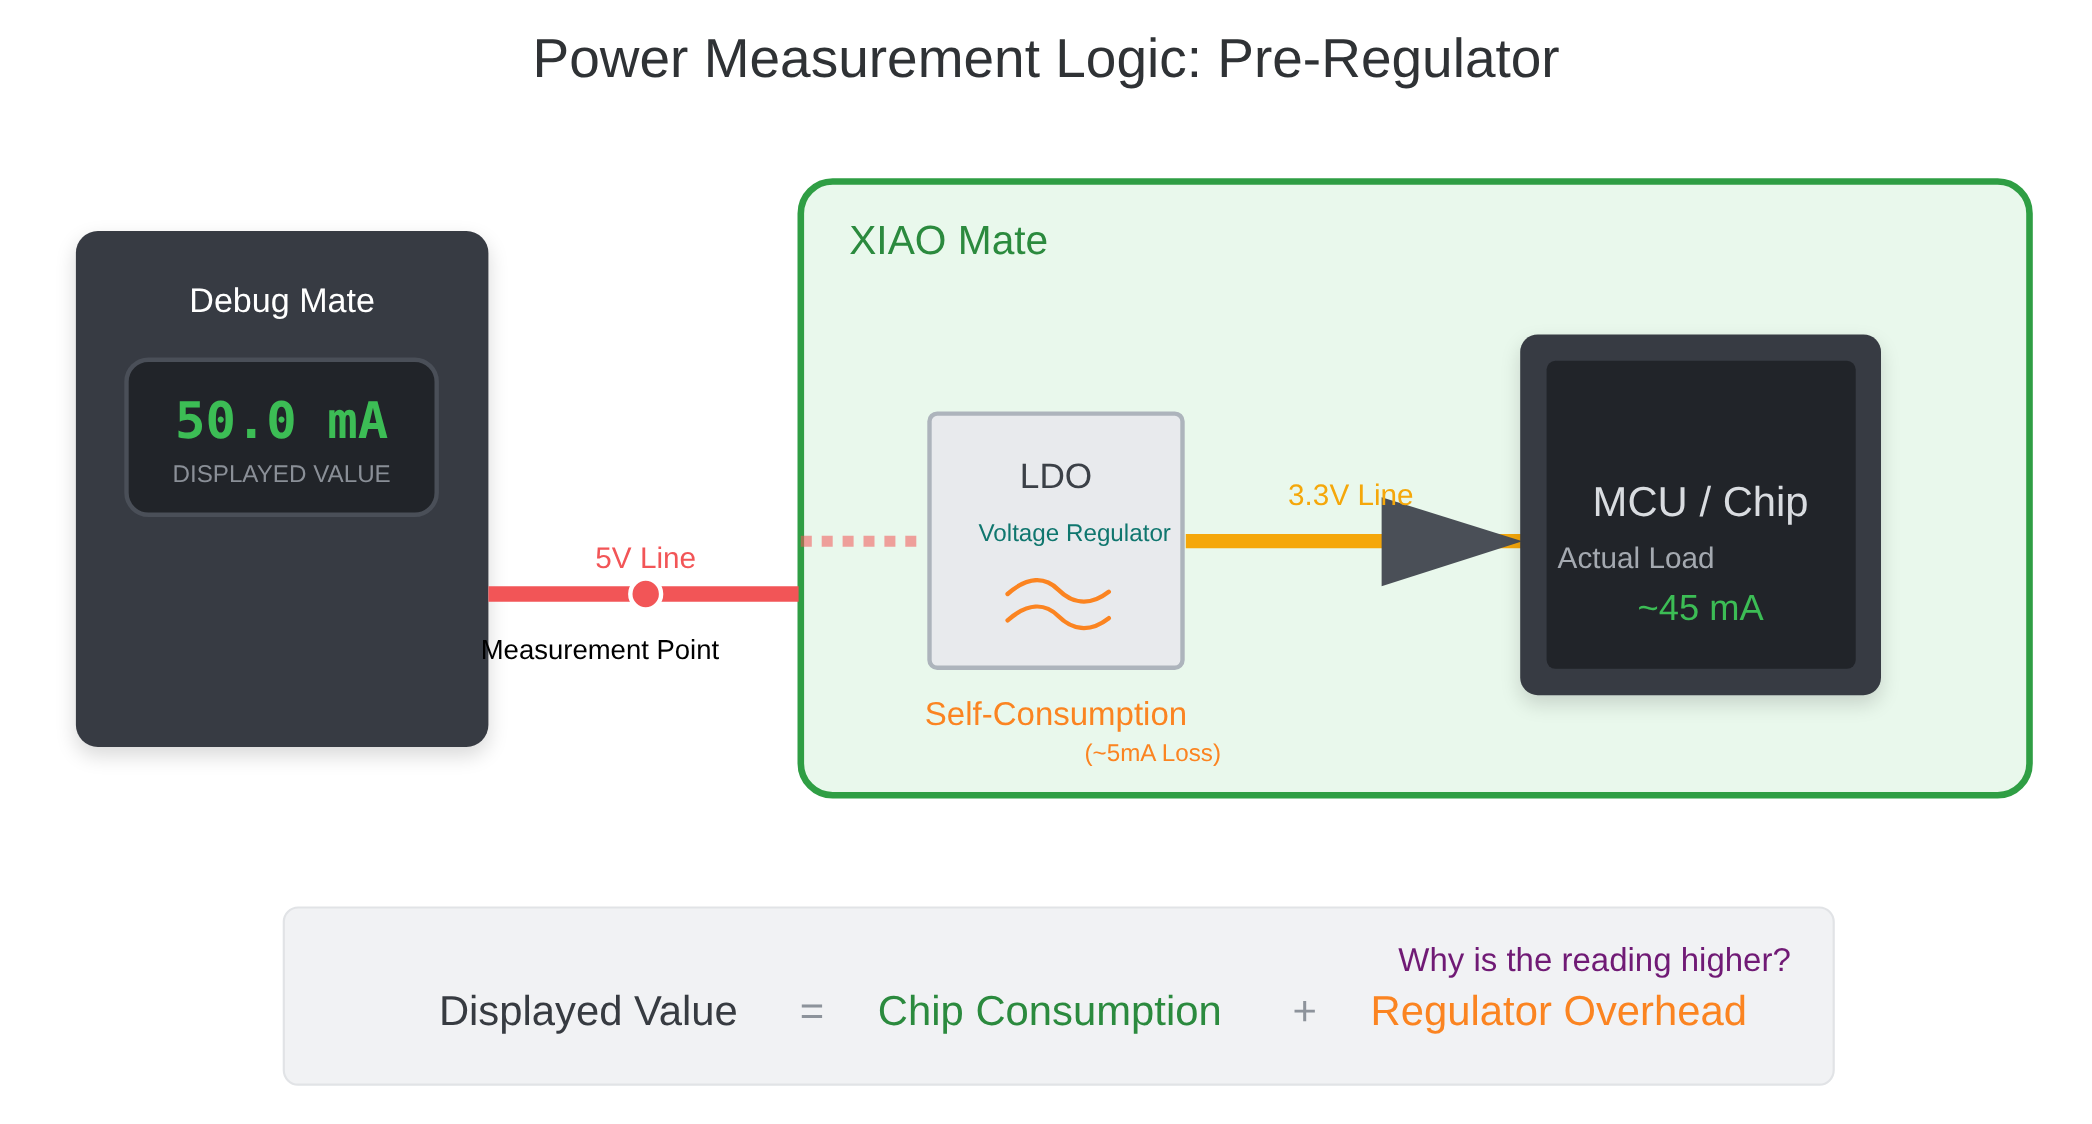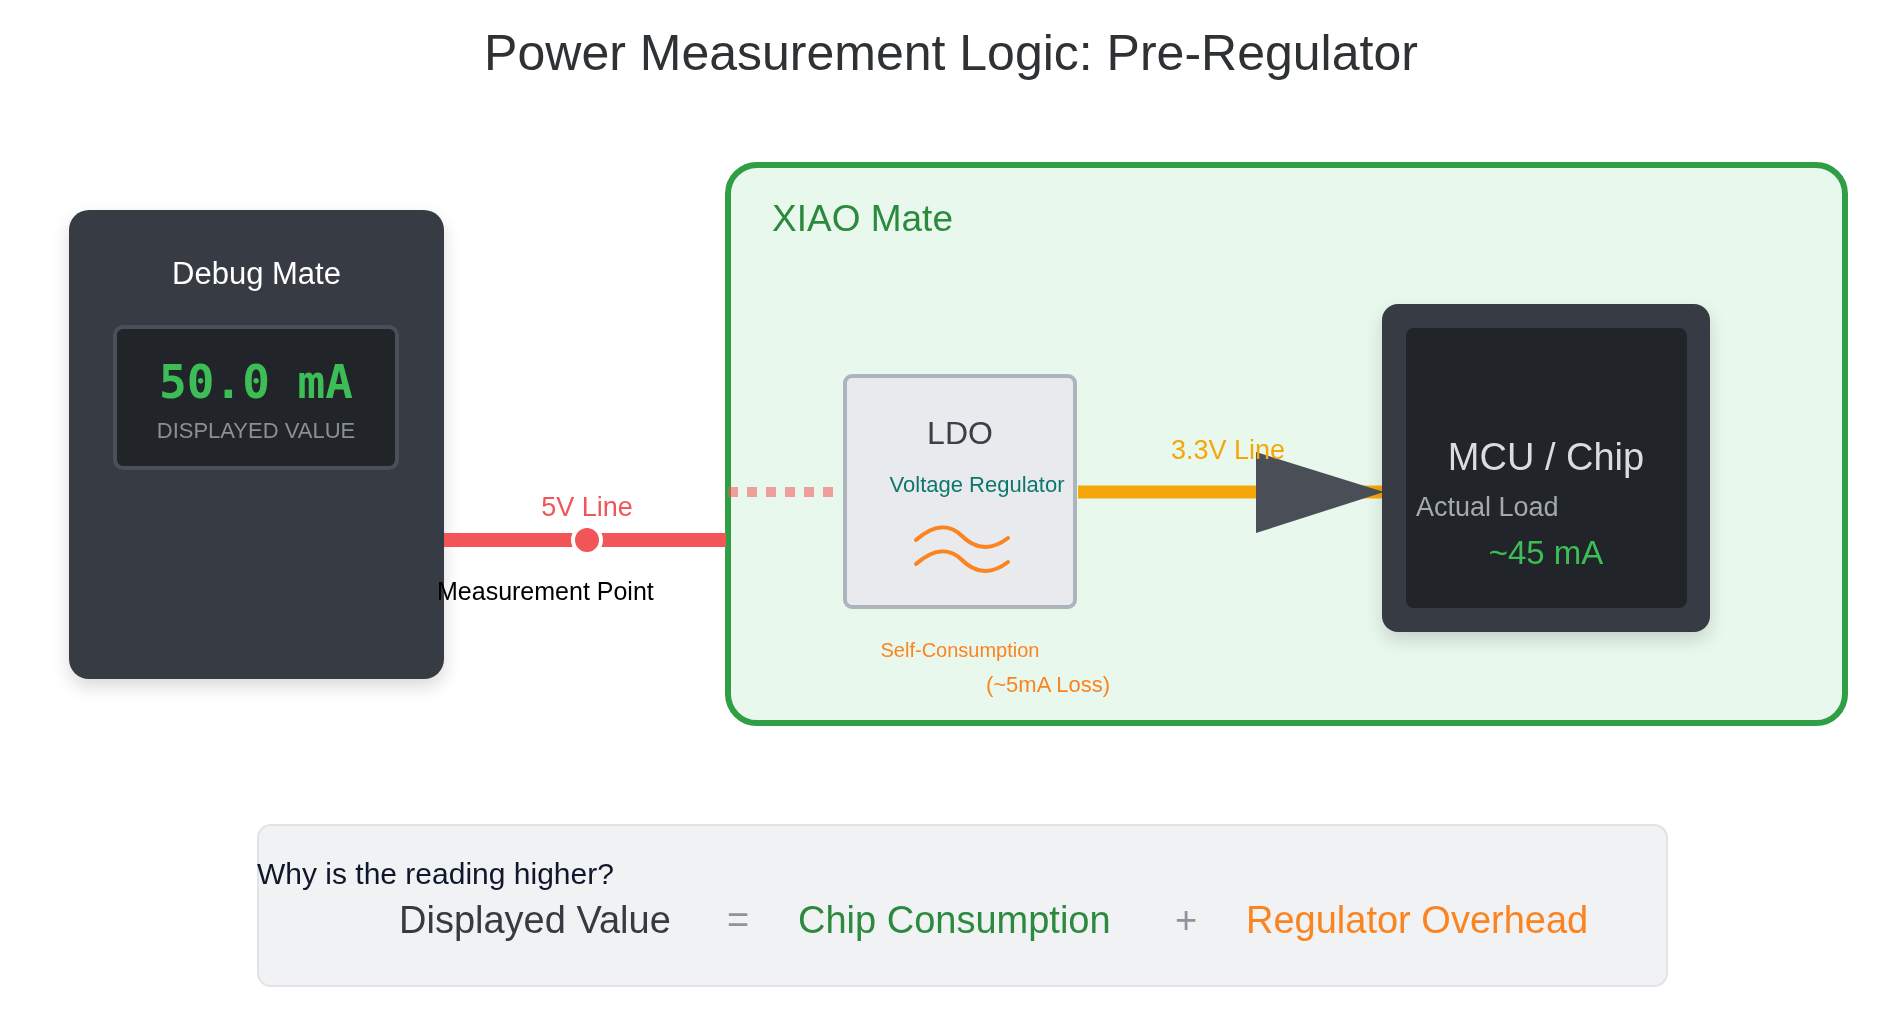--- a/index.html
+++ b/index.html
@@ -5,21 +5,21 @@
   html, body { margin:0; padding:0; background:#ffffff; }
   body { width:1902px; height:1022px; position:relative; overflow:hidden;
          font-family:"Liberation Sans","DejaVu Sans",sans-serif; }
   .abs { position:absolute; }
   .title { left:0; width:1902px; top:20px; text-align:center; font-size:50px; color:#2f3235; line-height:66px; }
 
   .debug { left:69px; top:210px; width:375px; height:469px; background:#373b43; border-radius:20px;
            box-shadow:0 8px 18px rgba(0,0,0,0.15); }
   .debug-title { left:0; width:375px; top:44px; text-align:center; color:#ffffff; font-size:31px; line-height:40px; }
   .screen { left:44px; top:115px; width:278px; height:137px; background:#212429; border:4px solid #4a4f58;
-            border-radius:10px; }
+            border-radius:22px; }
   .screen-value { left:0; width:278px; top:26px; text-align:center; color:#3cbd55; font-weight:bold;
                   font-family:"DejaVu Sans Mono","Liberation Mono",monospace; font-size:46px; line-height:54px; }
   .screen-label { left:0; width:278px; top:88px; text-align:center; color:#8a8f97; font-size:22px; line-height:28px; }
 
   .board { left:725px; top:162px; width:1123px; height:564px; background:#e9f8ec; border:6px solid #2f9e44;
            border-radius:32px; box-sizing:border-box; }
   .board-title { left:772px; top:197px; color:#2b8a3e; font-size:37px; line-height:44px; }
 
   .ldo { left:843px; top:374px; width:234px; height:235px; background:#e8eaed; border:4px solid #adb4bc;
          border-radius:9px; box-sizing:border-box; }
@@ -29,28 +29,28 @@
   .mcu { left:1382px; top:304px; width:328px; height:328px; background:#373b43; border-radius:16px;
          box-shadow:0 8px 18px rgba(0,0,0,0.15); }
   .mcu-inner { left:1406px; top:328px; width:281px; height:280px; background:#212429; border-radius:8px; }
   .mcu-title { left:1382px; width:328px; top:434px; text-align:center; color:#d9dce0; font-size:38px; line-height:46px; }
   .mcu-sub { left:1382px; width:328px; top:490px; text-align:left; color:#a4a9b0; font-size:27px; line-height:34px;margin-left:34px; }
   .mcu-val { left:1382px; width:328px; top:533px; text-align:center; color:#3cbd55; font-size:33px; line-height:40px; }
 
   .lbl-5v { left:487px; width:200px; top:490px; text-align:center; color:#f25557; font-size:27px; line-height:34px; }
   .lbl-mp { left:437px; width:300px; top:575px; text-align:left; color:#000000; font-size:25px; line-height:32px; }
   .lbl-33 { left:1171px; top:433px; color:#f5a70a; font-size:27px; line-height:34px; }
-  .lbl-self { left:810px; width:300px; top:634px; text-align:center; color:#fb8421; font-size:20px; line-height:32px; }
+  .lbl-self { left:810px; width:300px; top:634px; text-align:center; color:#fb8421; font-size:30px; line-height:32px; }
   .lbl-loss { left:810px; width:300px; top:671px; text-align:right; color:#fb8421; font-size:22px; line-height:28px; }
 
   svg.lines { position:absolute; left:0; top:0; width:1902px; height:1022px; pointer-events:none; }
 
   .summary { left:257px; top:824px; width:1411px; height:163px; background:#f1f2f4; border:2px solid #e1e3e6;
              border-radius:14px; box-sizing:border-box; }
-  .sum-q { left:257px; width:1371px; top:856px; text-align:left; color:#0f172a; font-size:30px; line-height:36px; }
+  .sum-q { left:257px; width:1371px; top:856px; text-align:right; color:#701a75; font-size:30px; line-height:36px; }
   .sum-row { left:257px; width:1411px; top:897px; height:46px; }
   .sum-item { position:absolute; top:0; font-size:38px; line-height:46px; white-space:nowrap; }
   .t-dv { left:142px; color:#373b41; }
   .t-eq { left:470px; color:#8d939b; }
   .t-cc { left:541px; color:#2b8a3e; }
   .t-plus { left:918px; color:#8d939b; }
   .t-ro { left:989px; color:#fb8421; }
 </style>
 </head>
 <body>

